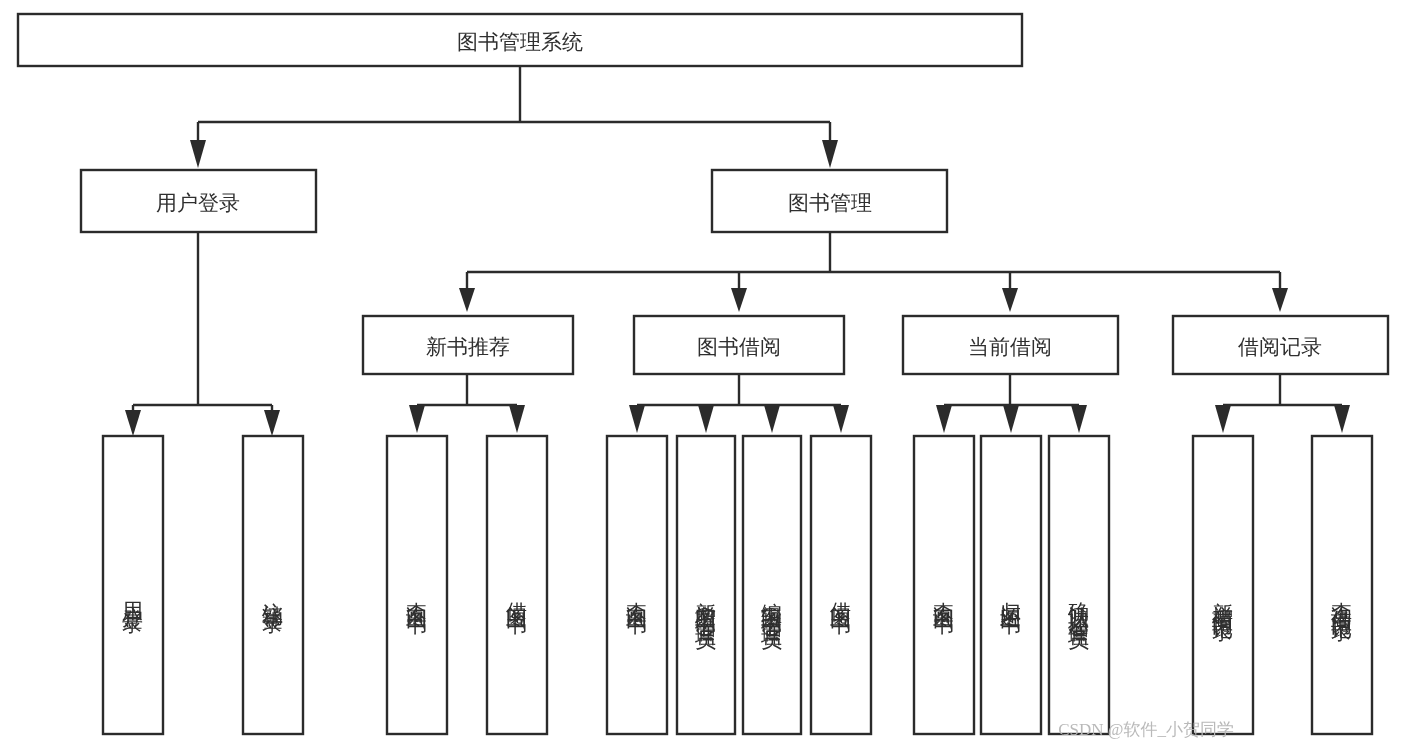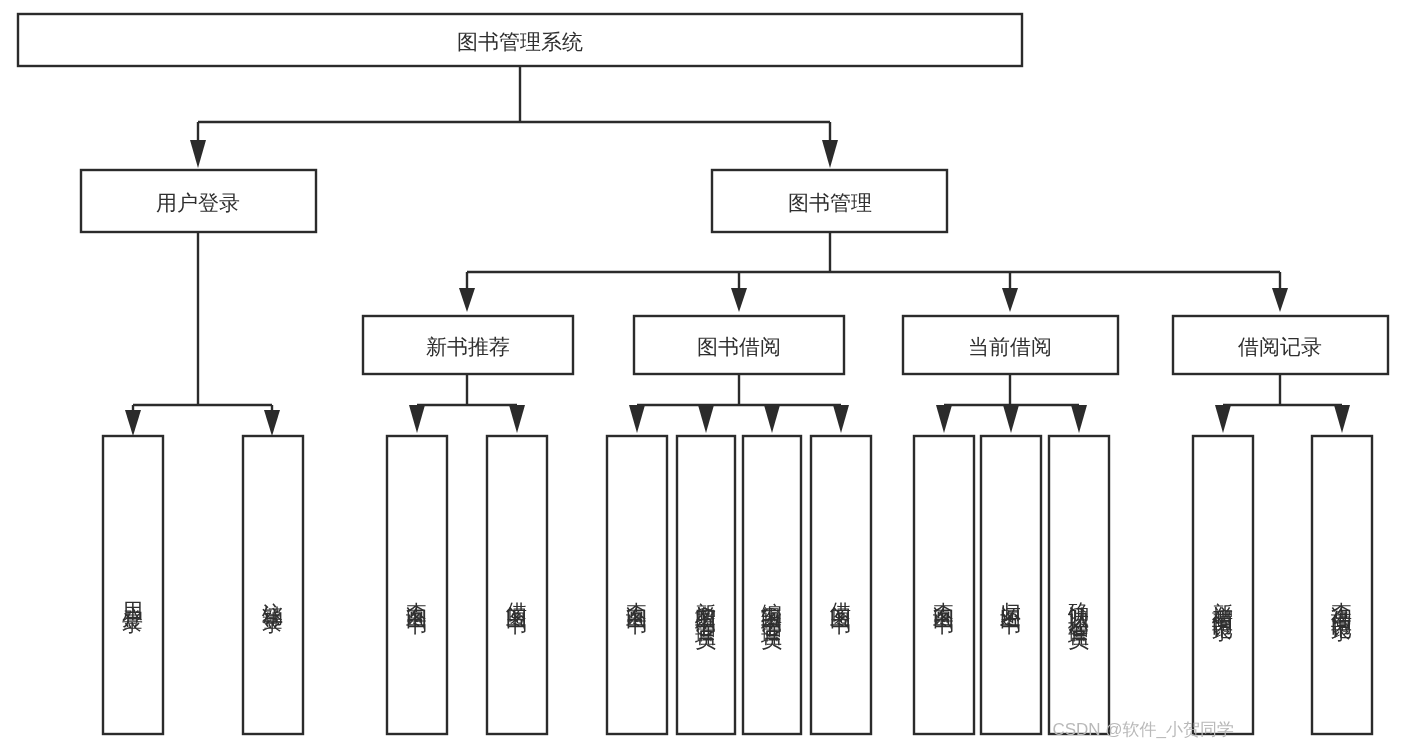--- a/index.html
+++ b/index.html
@@ -54,21 +54,21 @@
     fill: #2f2f2f;
     writing-mode: vertical-rl;
     text-orientation: upright;
     letter-spacing: 4px;
     dominant-baseline: central;
   }
   .watermark {
     position: absolute;
     right: 10px;
     bottom: 6px;
-    font-family: Liberation Sans, sans-serif;
+    font-family: Liberation Serif, serif;
     font-size: 17px;
     color: #b9b9b9;
     white-space: nowrap;
     user-select: none;
     margin-top: 40px;
   }
 </style>
 </head>
 <body>
 

